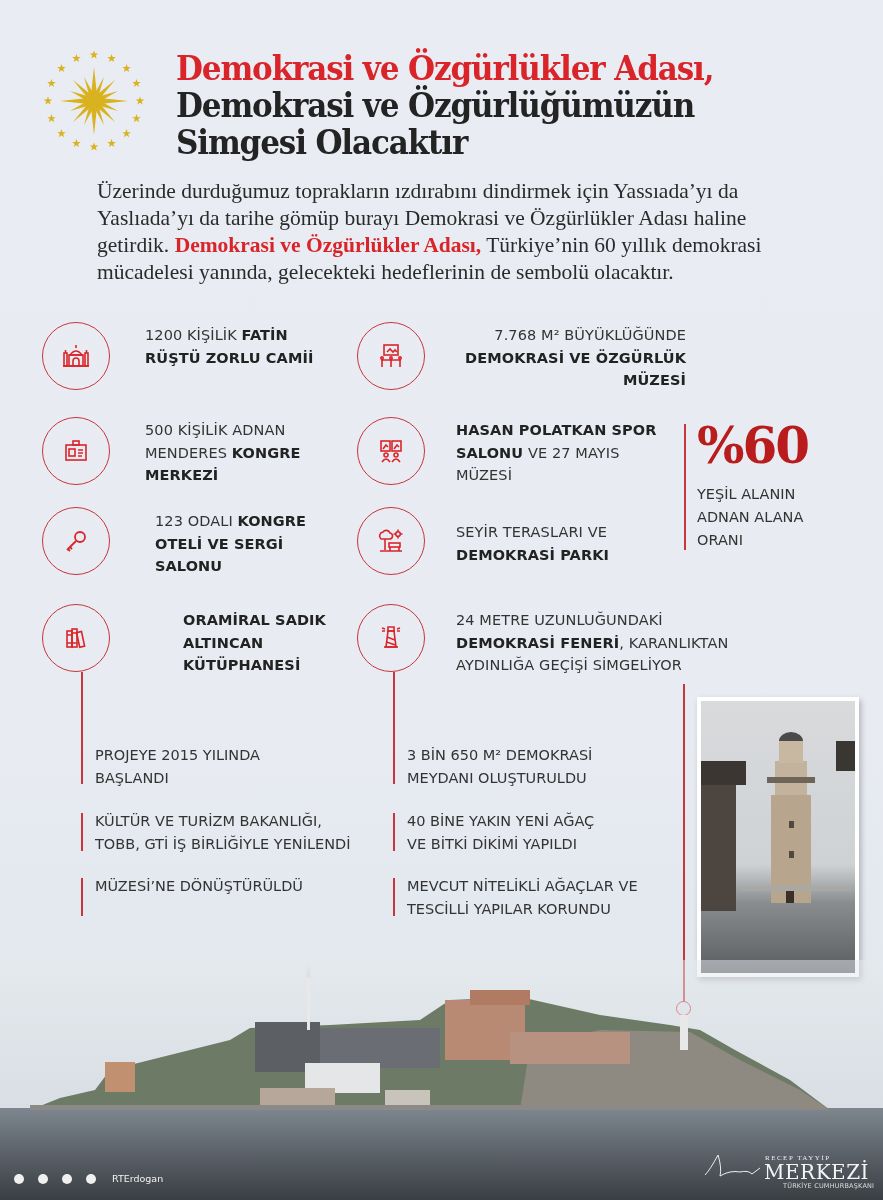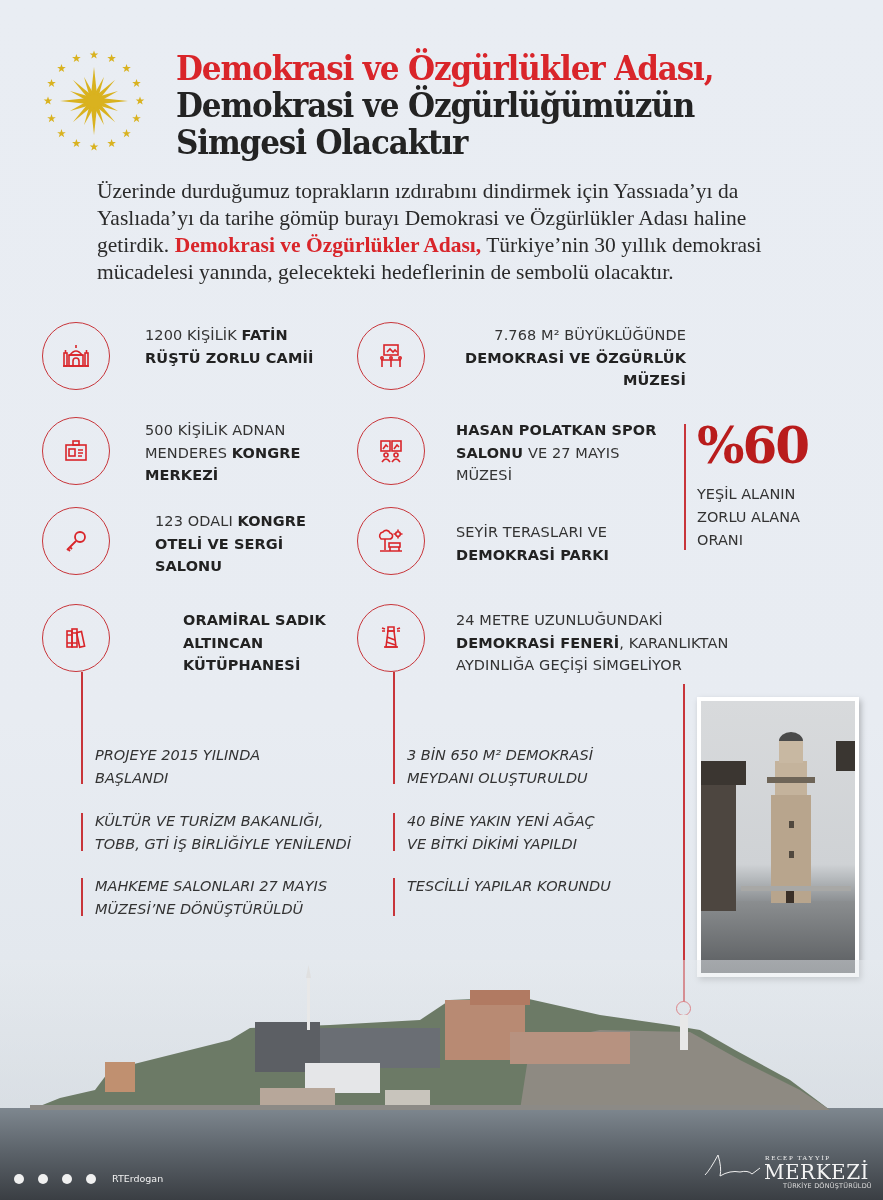--- a/index.html
+++ b/index.html
@@ -29,21 +29,21 @@
   .item-circle svg { width: 30px; height: 30px; }
   .item-text { font-family: "DejaVu Sans", sans-serif; font-size: 14.5px; line-height: 22.5px; color: #333; text-transform: uppercase; letter-spacing: 0.1px; }
   .item-text b { font-weight: bold; color: #222; }
 
   .vline { width: 1.5px; background: #c8353a; }
 
   
   .pct { left: 697px; top: 416px; font-family: "DejaVu Serif", serif; font-weight: bold; font-size: 50px; color: #b91c1c; letter-spacing: -2px; }
   .pct-label { left: 697px; top: 483px; font-size: 14.5px; line-height: 23px; color: #333; }
 
-  .fact { font-size: 14.5px; line-height: 22.5px; color: #333; text-transform: uppercase; font-style: italic; }
+  .fact { font-size: 14.5px; line-height: 22.5px; color: #333; text-transform: uppercase; }
 
   
   .photo { left: 697px; top: 697px; width: 162px; height: 280px; background: #fff; padding: 4px; box-shadow: 2px 3px 6px rgba(0,0,0,0.25); }
   .photo-inner { width: 100%; height: 100%; position: relative; overflow: hidden; background: linear-gradient(180deg, #d8dadc 0%, #cfd2d5 60%, #b7bbbe 65%, #6d7073 80%, #55585b 100%); }
 
   
   .island { left: 0; top: 960px; width: 883px; height: 240px; }
 
   .footer-social { left: 14px; top: 1173px; display: flex; align-items: center; gap: 14px; }
   .soc { width: 10px; height: 10px; border-radius: 50%; background: #f0f0f0; display: inline-block; }
@@ -101,21 +101,21 @@
     </g>
   </g>
 </svg>
 
 <div class="abs title">
   <div class="l1">Demokrasi ve Özgürlükler Adası,</div>
   <div class="l2">Demokrasi ve Özgürlüğümüzün</div>
   <div class="l3">Simgesi Olacaktır</div>
 </div>
 
-<p class="abs intro"><span>Üzerinde durduğumuz toprakların ızdırabını dindirmek için Yassıada’yı da Yaslıada’yı da tarihe gömüp burayı Demokrasi ve Özgürlükler Adası haline getirdik. </span><span class="hl">Demokrasi ve Özgürlükler Adası,</span><span> Türkiye’nin 30 yıllık demokrasi mücadelesi yanında, gelecekteki hedeflerinin de sembolü olacaktır.</span></p>
+<p class="abs intro"><span>Üzerinde durduğumuz toprakların ızdırabını dindirmek için Yassıada’yı da Yaslıada’yı da tarihe gömüp burayı Demokrasi ve Özgürlükler Adası haline getirdik. </span><span class="hl">Demokrasi ve Özgürlükler Adası,</span><span> Türkiye’nin 60 yıllık demokrasi mücadelesi yanında, gelecekteki hedeflerinin de sembolü olacaktır.</span></p>
 
 <div class="abs item-circle" style="left:42px; top:322px;">
   <svg viewBox="0 0 30 30" fill="none" stroke="#d9252a" stroke-width="1.6">
     <path d="M9 14 Q15 6 21 14 Z"></path>
       <rect x="8" y="14" width="14" height="11"></rect>
       <path d="M12 25 v-5 a3 3 0 0 1 6 0 v5"></path>
     <rect x="3" y="12" width="3" height="13"></rect>
       <rect x="24" y="12" width="3" height="13"></rect>
     <path d="M4.5 12 v-3 M25.5 12 v-3 M15 7 v-3"></path>
       <path d="M2 25 h26"></path>
@@ -211,21 +211,21 @@
   </svg>
 </div>
 <div class="abs item-text" style="left:456px; top:609px; width:280px;">
   <span>24 METRE UZUNLUĞUNDAKİ </span><b>DEMOKRASİ FENERİ</b><span>, KARANLIKTAN AYDINLIĞA GEÇİŞİ SİMGELİYOR</span>
 </div>
 
 <div class="abs vline" style="left:684px; top:424px; height:126px;"></div>
 <div class="abs pct">%60</div>
 <div class="abs pct-label">
   <div>YEŞİL ALANIN</div>
-  <div>ZORLU ALANA</div>
+  <div>ADNAN ALANA</div>
   <div>ORANI</div>
 </div>
 
 <div class="abs vline" style="left:81px; top:672px; height:112px;"></div>
 <div class="abs vline" style="left:81px; top:813px; height:38px;"></div>
 <div class="abs vline" style="left:81px; top:878px; height:38px;"></div>
 
 <div class="abs vline" style="left:393px; top:672px; height:112px;"></div>
 <div class="abs vline" style="left:393px; top:813px; height:38px;"></div>
 <div class="abs vline" style="left:393px; top:878px; height:38px;"></div>
@@ -235,33 +235,33 @@
 
 <div class="abs fact" style="left:95px; top:744px;">
   <div>PROJEYE 2015 YILINDA</div>
   <div>BAŞLANDI</div>
 </div>
 <div class="abs fact" style="left:95px; top:810px;">
   <div>KÜLTÜR VE TURİZM BAKANLIĞI,</div>
   <div>TOBB, GTİ İŞ BİRLİĞİYLE YENİLENDİ</div>
 </div>
 <div class="abs fact" style="left:95px; top:875px;">
-  <div>MAHKEME SALONLARI 27 MAYIS</div>
   <div>MÜZESİ’NE DÖNÜŞTÜRÜLDÜ</div>
 </div>
 
 <div class="abs fact" style="left:407px; top:744px;">
   <div>3 BİN 650 M² DEMOKRASİ</div>
   <div>MEYDANI OLUŞTURULDU</div>
 </div>
 <div class="abs fact" style="left:407px; top:810px;">
   <div>40 BİNE YAKIN YENİ AĞAÇ</div>
   <div>VE BİTKİ DİKİMİ YAPILDI</div>
 </div>
 <div class="abs fact" style="left:407px; top:875px;">
+  <div>MEVCUT NİTELİKLİ AĞAÇLAR VE</div>
   <div>TESCİLLİ YAPILAR KORUNDU</div>
 </div>
 
 <div class="abs photo">
   <div class="photo-inner">
     <svg width="154" height="272" viewBox="0 0 154 272">
       <rect x="0" y="200" width="154" height="72" fill="#6b6e70"></rect>
       <path d="M0 200 L154 200 L154 272 L0 272 Z" fill="url(#wet)"></path>
       <defs>
           <linearGradient id="wet" x1="0" y1="0" x2="0" y2="1">
@@ -322,13 +322,13 @@
   <span class="soc"></span>
   <span class="soc"></span>
   <span class="handle">RTErdogan</span>
 </div>
 
 <svg class="abs sig" viewBox="0 0 180 50">
   <path d="M5 35 Q10 30 18 15 Q22 28 20 36 Q30 30 40 32 Q48 30 52 34 L60 28" fill="none" stroke="#eee" stroke-width="1"></path>
 </svg>
 <div class="abs sig-small">RECEP TAYYİP</div>
 <div class="abs sig-name">MERKEZİ</div>
-<div class="abs sig-title">TÜRKİYE DÖNÜŞTÜRÜLDÜ</div>
+<div class="abs sig-title">TÜRKİYE CUMHURBAŞKANI</div>
 
 </body></html>

